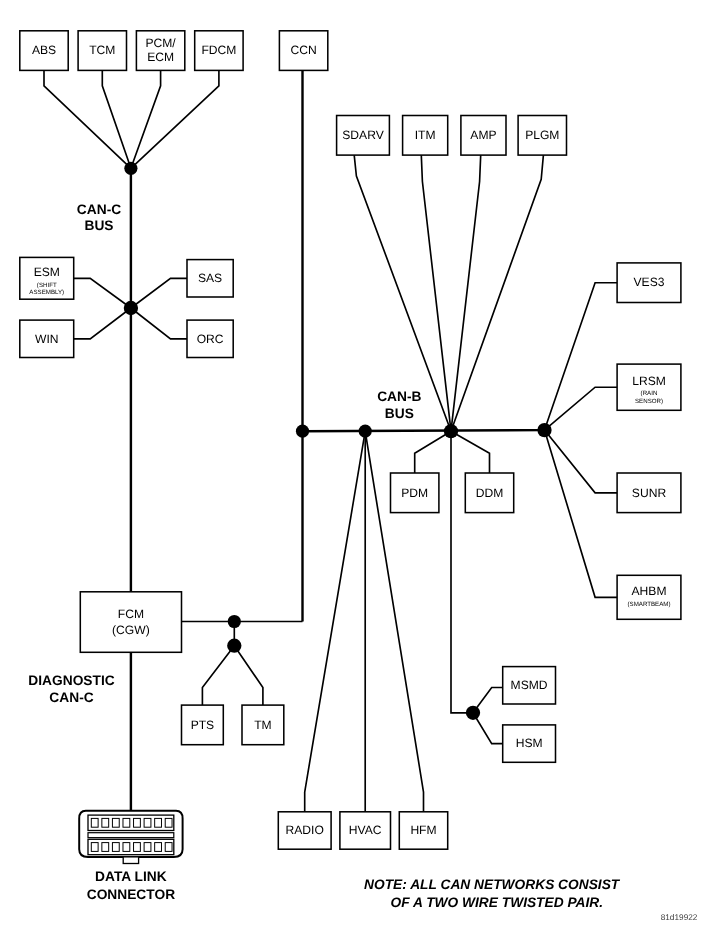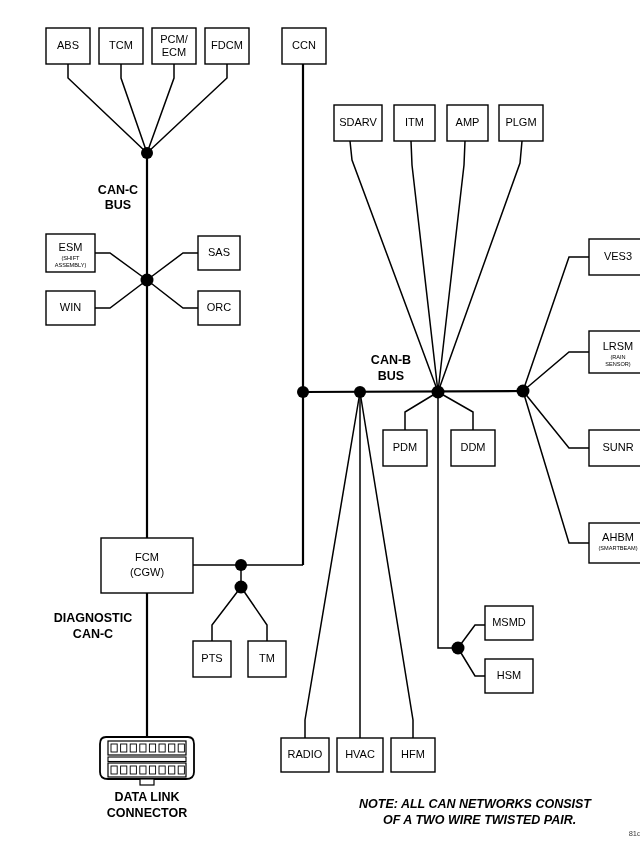--- a/index.html
+++ b/index.html
@@ -10,21 +10,20 @@
   body {
     width: 640px;
     height: 846px;
     font-family: "Liberation Sans", sans-serif;
     overflow: hidden;
   }
   #diagram-root {
     position: relative;
     width: 540px;
     height: 846px;
-    margin-left: 28px;
   }
   svg#net {
     position: absolute;
     top: 0;
     left: 0;
     width: 640px;
     height: 846px;
     display: block;
   }
   .box-rect {

